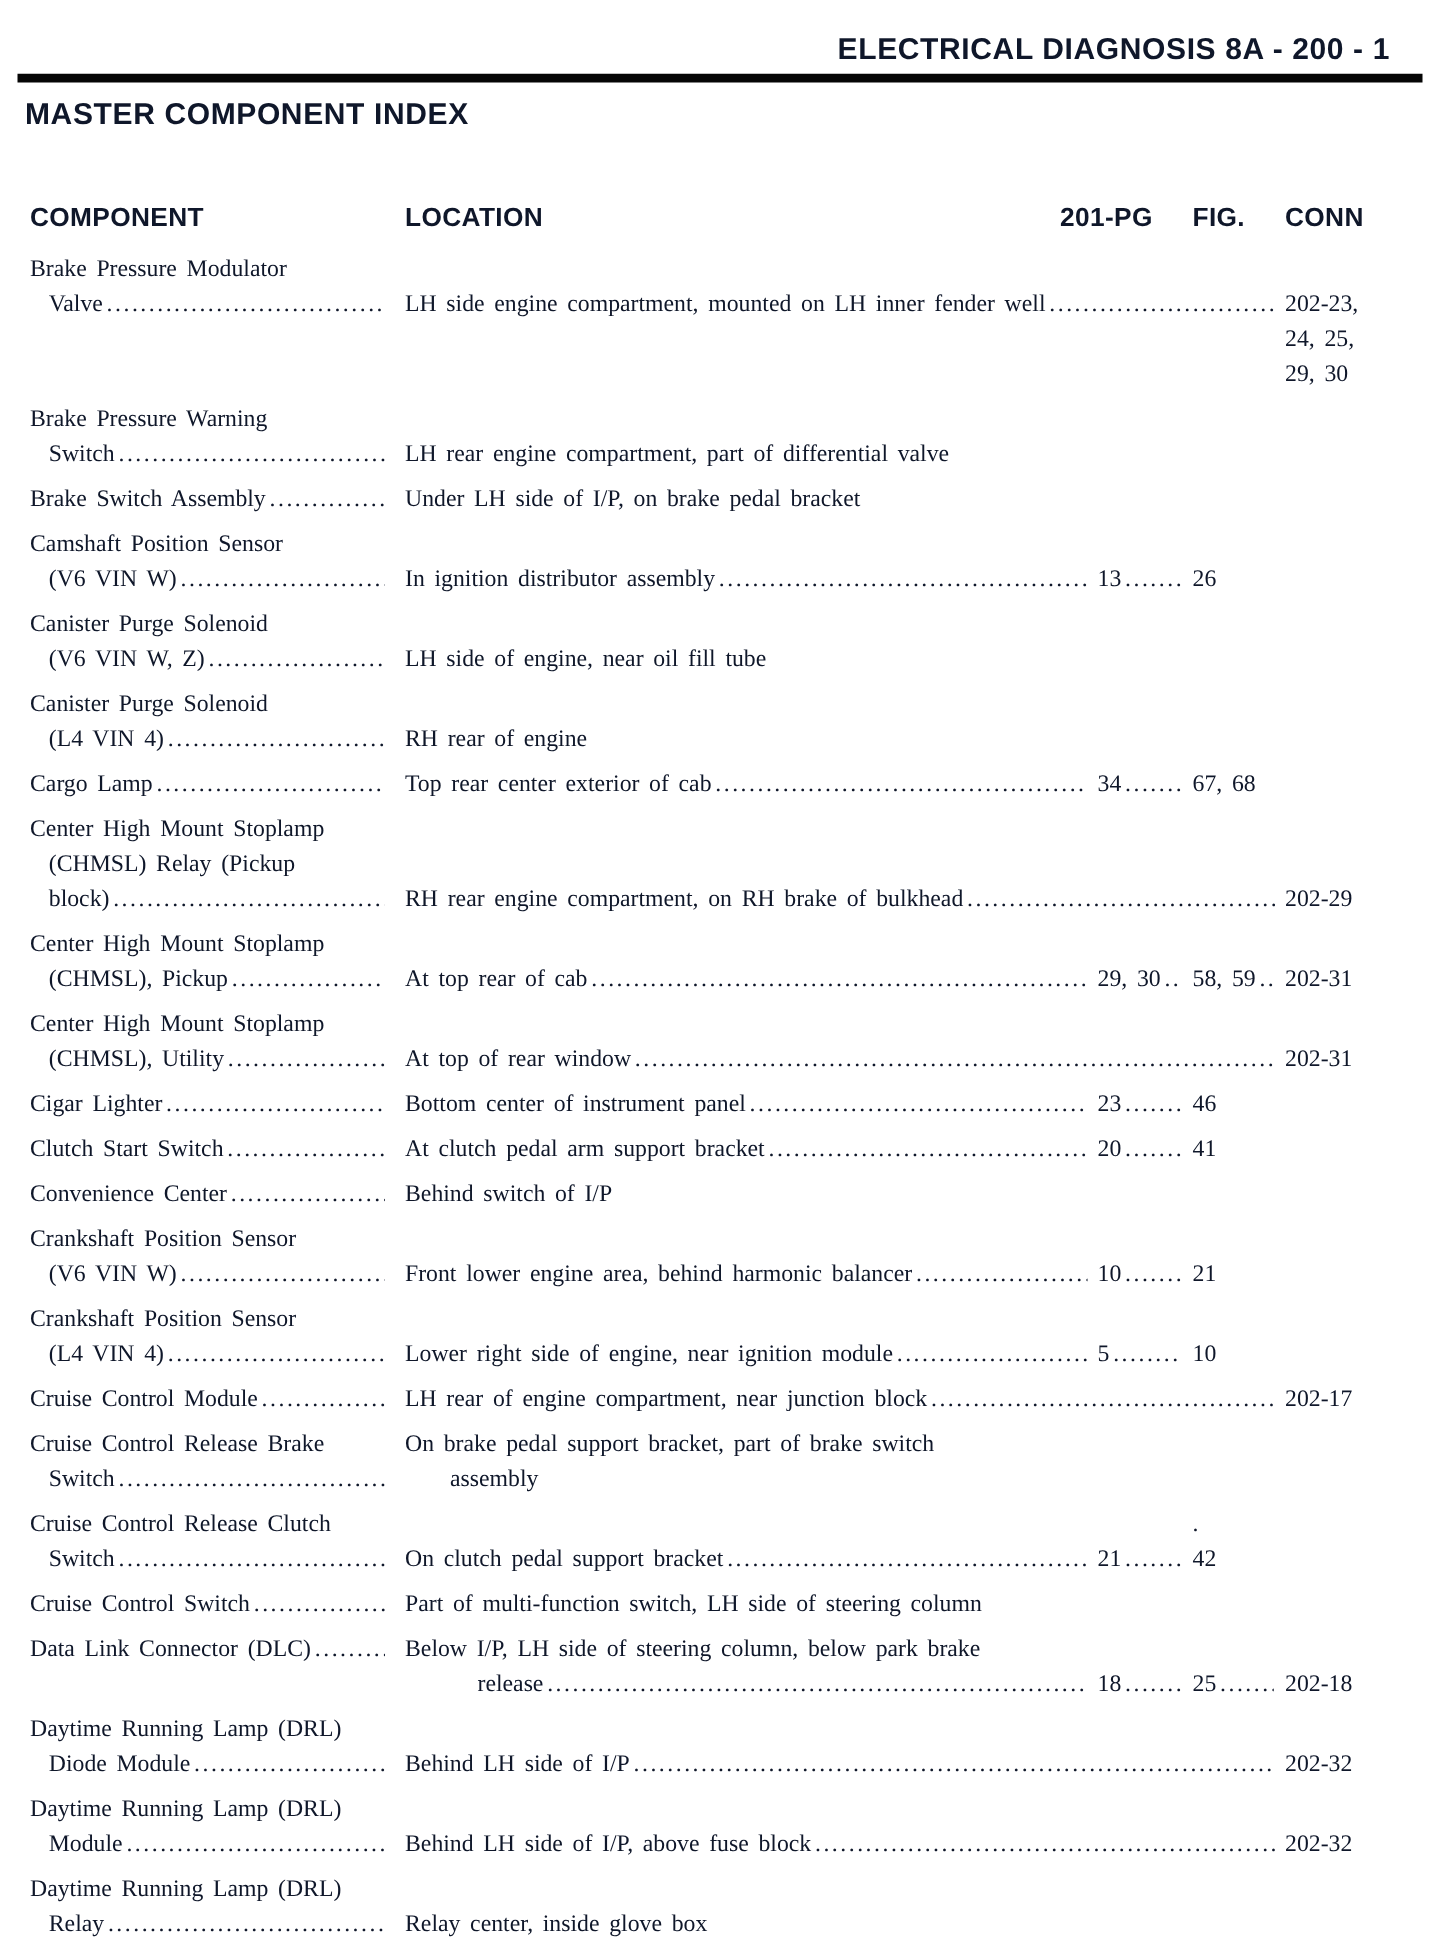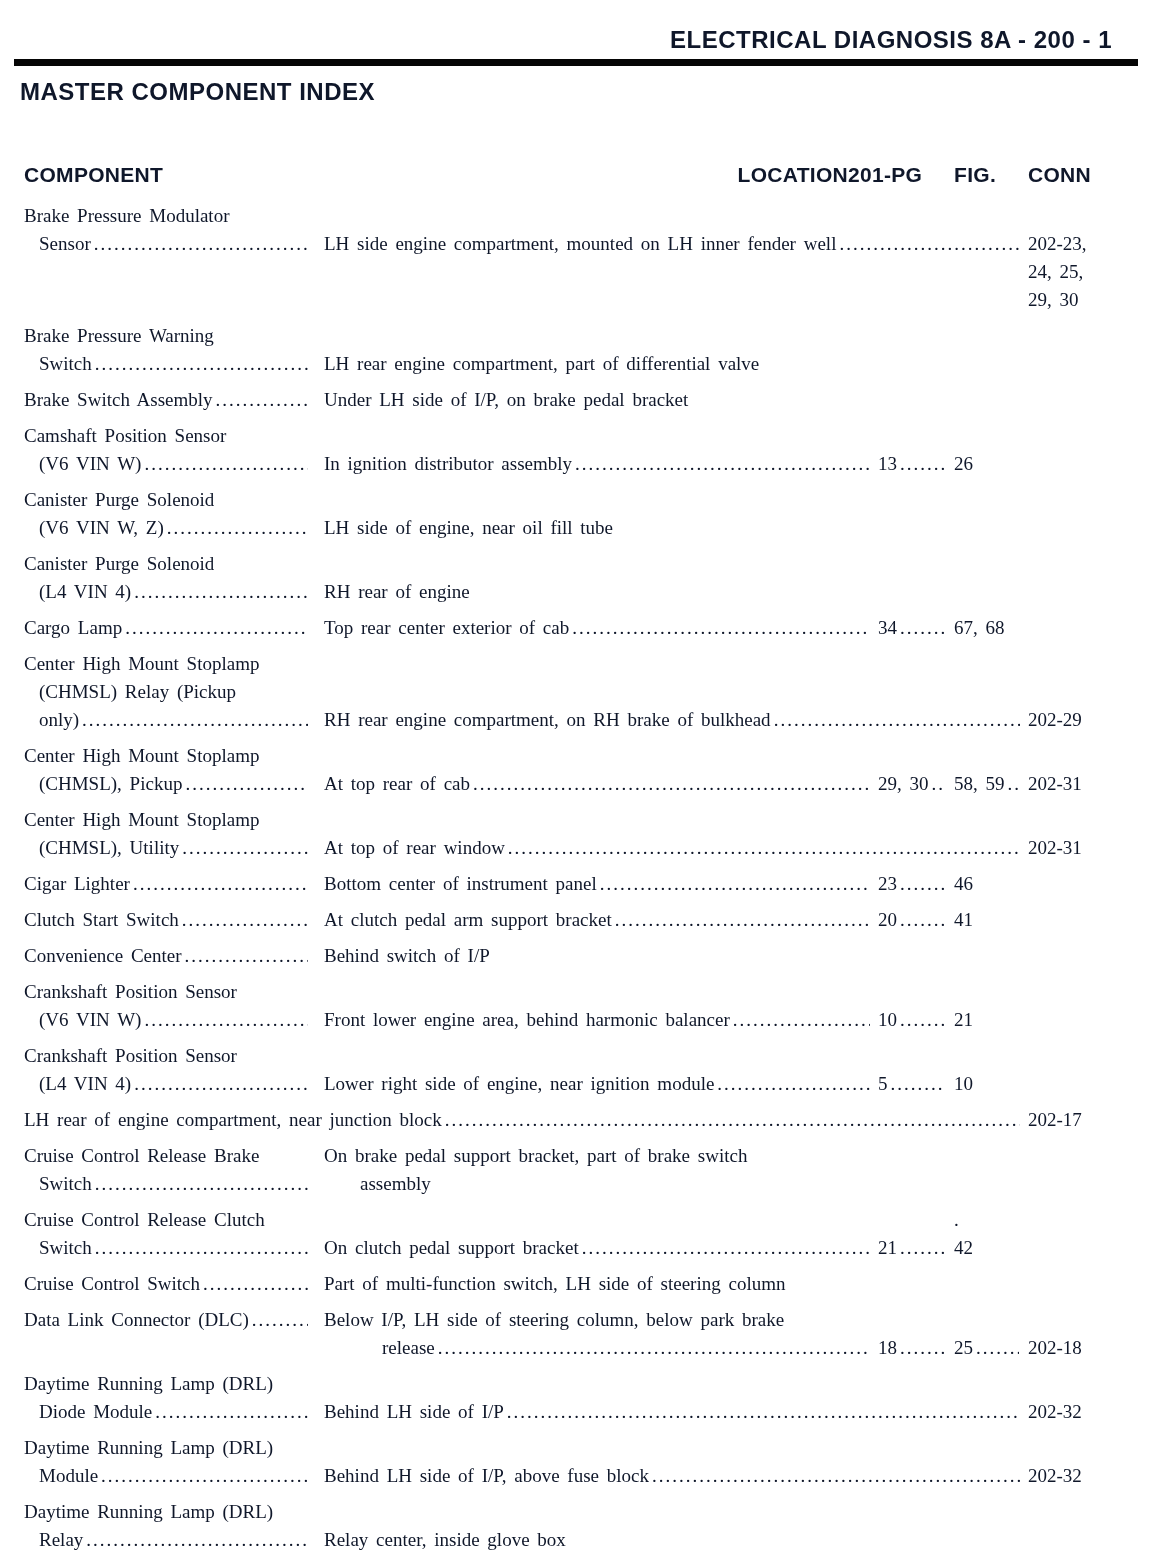--- a/index.html
+++ b/index.html
@@ -17,21 +17,21 @@
   .page-title{
     font-family:"Liberation Sans",sans-serif;font-weight:bold;
     font-size:24px;letter-spacing:.5px;margin:10px 0 0 20px;line-height:32px;
   }
   .col-headers{
     display:flex;margin:54px 24px 0 24px;
     font-family:"Liberation Sans",sans-serif;font-weight:bold;
     font-size:21px;letter-spacing:.3px;line-height:26px;
   }
   .ch-comp{width:300px;flex:none;}
-  .ch-loc{flex:1 1 auto;text-align:right;}
+  .ch-loc{flex:1 1 auto;}
   .ch-pg{width:106px;flex:none;}
   .ch-fig{width:74px;flex:none;}
   .ch-conn{width:100px;flex:none;}
 
   .rows{margin:14px 24px 0 24px;font-size:19px;word-spacing:3px;}
   .entry{margin-bottom:8px;}
   .line{display:flex;align-items:baseline;line-height:28px;min-height:28px;}
   .cell{display:flex;align-items:baseline;min-width:0;box-sizing:border-box;}
   .comp{width:300px;flex:none;padding-right:12px;}
   .loc{flex:1 1 auto;padding-right:4px;}
@@ -67,21 +67,21 @@
   <div class="rows">
       <div class="entry">
         <div class="line">
           <div class="cell comp">
             <span class="txt">Brake Pressure Modulator</span>
           </div>
           <div class="cell loc"></div>
         </div>
         <div class="line">
           <div class="cell comp">
-            <span class="txt ind1">Sensor</span>
+            <span class="txt ind1">Valve</span>
             <span class="fill"></span>
           </div>
           <div class="cell loc">
             <span class="txt">LH side engine compartment, mounted on LH inner fender well</span>
             <span class="fill"></span>
           </div>
           <div class="cell conn">
             <span class="txt">202-23,</span>
           </div>
         </div>
@@ -216,21 +216,21 @@
           <div class="cell loc"></div>
         </div>
         <div class="line">
           <div class="cell comp">
             <span class="txt ind1">(CHMSL) Relay (Pickup</span>
           </div>
           <div class="cell loc"></div>
         </div>
         <div class="line">
           <div class="cell comp">
-            <span class="txt ind1">only)</span>
+            <span class="txt ind1">block)</span>
             <span class="fill"></span>
           </div>
           <div class="cell loc">
             <span class="txt">RH rear engine compartment, on RH brake of bulkhead</span>
             <span class="fill"></span>
           </div>
           <div class="cell conn">
             <span class="txt">202-29</span>
           </div>
         </div>
@@ -383,20 +383,24 @@
             <span class="fill"></span>
           </div>
           <div class="cell fig">
             <span class="txt">10</span>
           </div>
           <div class="cell conn"></div>
         </div>
       </div>
       <div class="entry">
         <div class="line">
+          <div class="cell comp">
+            <span class="txt">Cruise Control Module</span>
+            <span class="fill"></span>
+          </div>
           <div class="cell loc">
             <span class="txt">LH rear of engine compartment, near junction block</span>
             <span class="fill"></span>
           </div>
           <div class="cell conn">
             <span class="txt">202-17</span>
           </div>
         </div>
       </div>
       <div class="entry">

